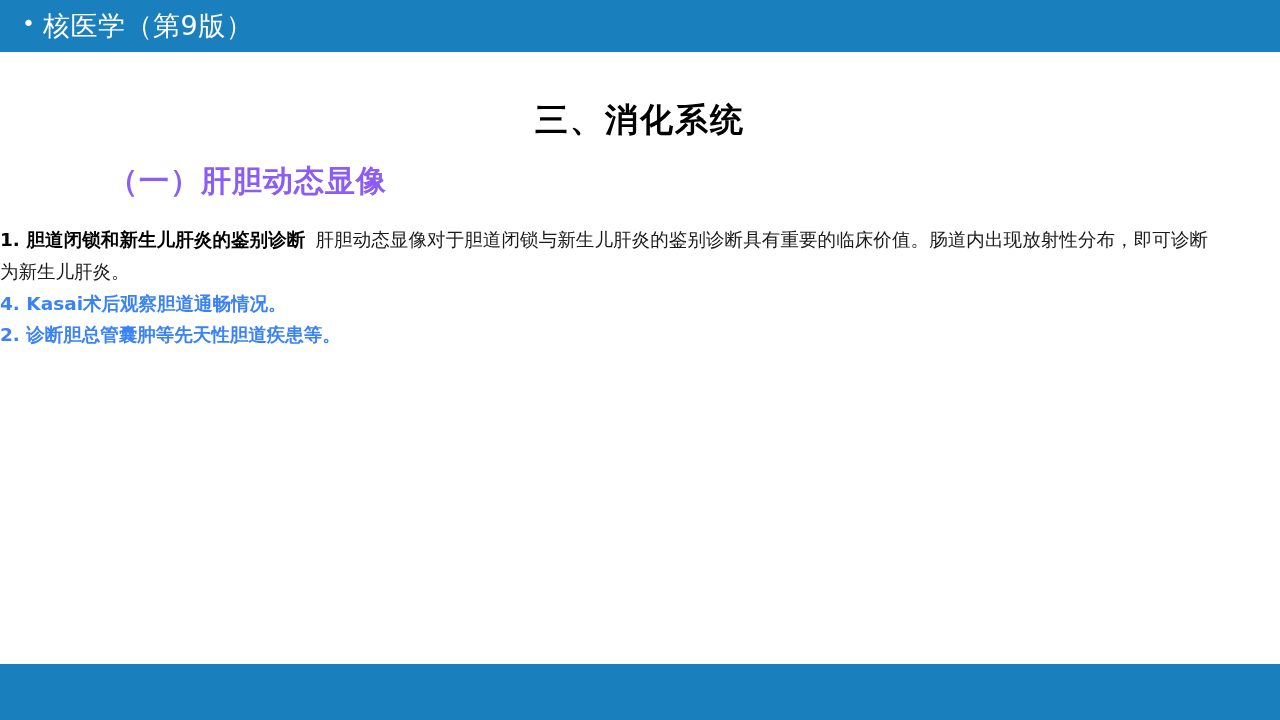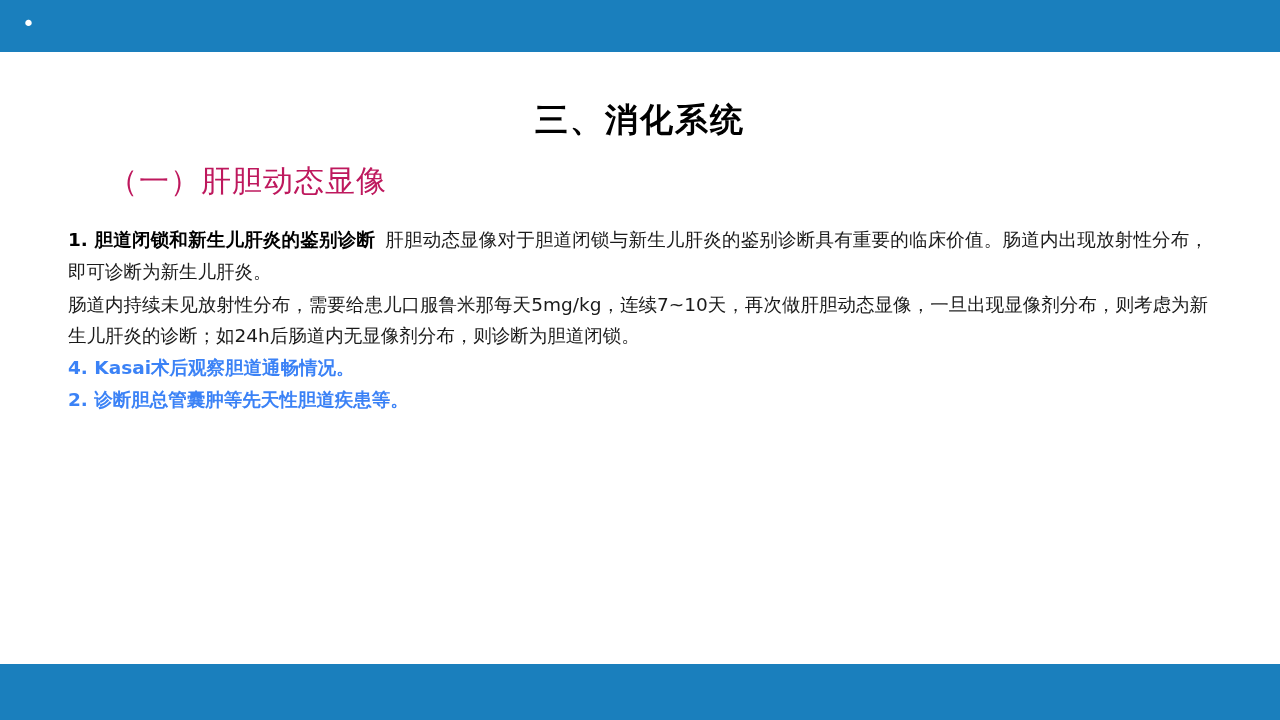--- a/index.html
+++ b/index.html
@@ -61,29 +61,28 @@
   .section-title {
     text-align: center;
     font-size: 33px;
     font-weight: bold;
     color: #000000;
     margin-top: 46px;
     letter-spacing: 2px;
   }
   .sub-title {
     font-size: 30px;
-    font-weight: normal;
-    color: #be185d;
+    font-weight: bold;
+    color: #8b5cf6;
     margin-top: 18px;
     margin-left: 108px;
     letter-spacing: 1px;
   }
   .body-block {
     margin-top: 22px;
-    padding-left: 68px;
     padding-right: 72px;
   }
   .para {
     font-size: 18.5px;
     line-height: 1.72;
     color: #1a1a1a;
     text-align: justify;
     margin: 0;
   }
   .para + .para {
@@ -105,37 +104,35 @@
     margin: 0;
   }
 </style>
 </head>
 <body>
 
 <div class="slide">
 
   <div class="header-bar">
     <span class="header-bullet">•</span>
+    <span class="header-title">核医学（第9版）</span>
   </div>
 
   <div class="content">
 
     <div class="section-title">三、消化系统</div>
 
     <div class="sub-title">（一）肝胆动态显像</div>
 
     <div class="body-block">
 
       <p class="para">
         <span class="lead">1. 胆道闭锁和新生儿肝炎的鉴别诊断</span><span class="gap"></span><span>肝胆动态显像对于胆道闭锁与新生儿肝炎的鉴别诊断具有重要的临床价值。肠道内出现放射性分布，即可诊断为新生儿肝炎。</span>
       </p>
 
-      <p class="para">
-        <span>肠道内持续未见放射性分布，需要给患儿口服鲁米那每天5mg/kg，连续7~10天，再次做肝胆动态显像，一旦出现显像剂分布，则考虑为新生儿肝炎的诊断；如24h后肠道内无显像剂分布，则诊断为胆道闭锁。</span>
-      </p>
 
 
 
       <p class="bold-line">4. Kasai术后观察胆道通畅情况。</p>
 
       <p class="bold-line">2. 诊断胆总管囊肿等先天性胆道疾患等。</p>
 
     </div>
 
   </div>

